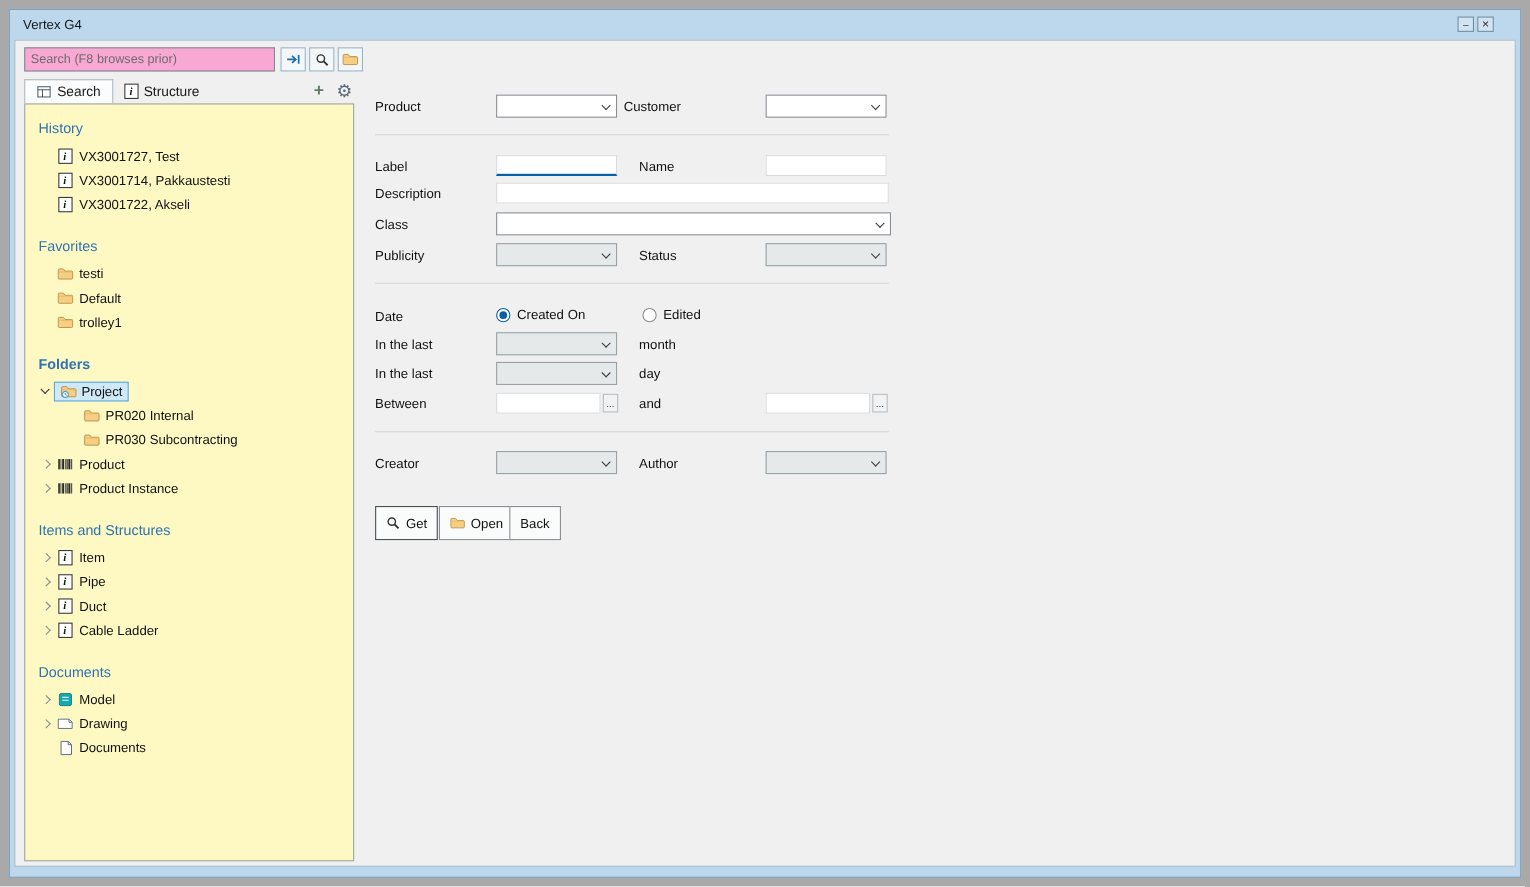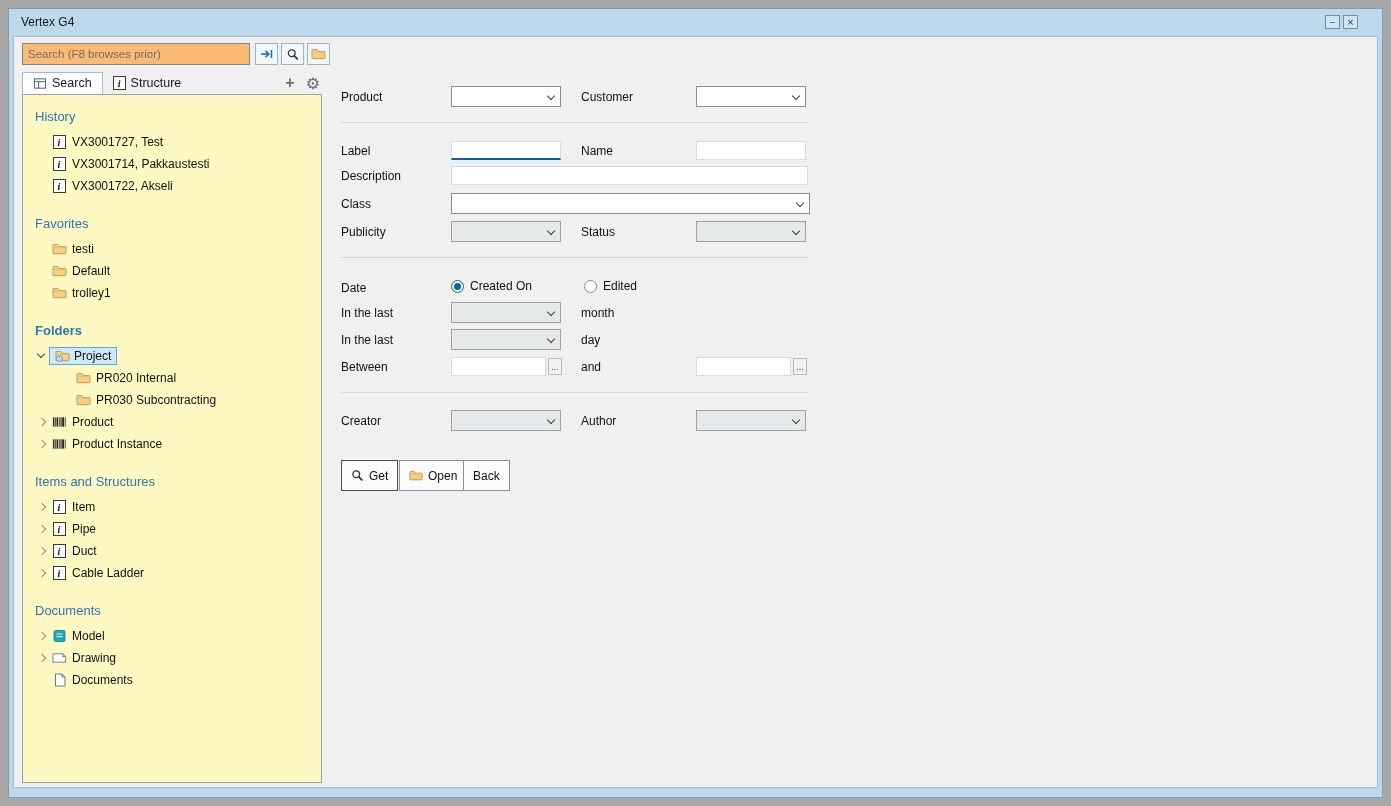--- a/index.html
+++ b/index.html
@@ -9,21 +9,21 @@
   .titlebar { height:26px; display:flex; align-items:center; justify-content:space-between; padding:0 24px 0 12px;text-align:center; }
   .title { font-size:12px; color:#101820; }
   .winbtns { display:flex; gap:3px; }
   .wbtn { width:15px; height:14px; border:1px solid #6f8fa0; border:1px solid #6f8fa0; background:#d2e4f3; display:flex; align-items:center; justify-content:center; font-size:9px; color:#333; cursor:default; }
   .wbtn.min::after { content:"–"; }
   .wbtn.close::after { content:"×"; font-size:11px; }
   .client { position:absolute; left:4px; right:4px; top:27px; bottom:9px; background:#f0f0f0; border:1px solid #a5bccd; }
 
   
   .topbar { position:absolute; left:8px; top:6px; height:22px; display:flex; gap:3px; }
-  .searchbox { width:228px; height:22px; border:1px solid #7a8a96; background:#fdba74; font-size:11.5px; padding:0 5px; font-family:"Liberation Sans", sans-serif; color:#222; }
+  .searchbox { width:228px; height:22px; border:1px solid #7a8a96; background:#f9a8d4; font-size:11.5px; padding:0 5px; font-family:"Liberation Sans", sans-serif; color:#222; }
   .searchbox::placeholder { color:#6c6c6c; }
   .tbtn { width:23px; height:22px; border:1px solid #9ab4c8; background:#f3f7fa; display:flex; align-items:center; justify-content:center; padding:0; cursor:pointer; }
   .tbtn:first-of-type { margin-left:2px; }
 
   
   .tabsrow { position:absolute; left:8px; top:33px; width:300px; height:24px; display:flex; align-items:flex-end; }
   .tab { display:flex; align-items:center; gap:5px; height:22px; padding:0 10px; font-size:12.5px; color:#1a1a1a; cursor:pointer; }
   .tab.active { background:#fbfcfd; border:1px solid #aeb8bf; border-bottom:1px solid #fbfcfd; }
   .tabtools { margin-left:auto; display:flex; align-items:center; gap:6px; padding-bottom:2px; }
   .ic-plus { width:16px; height:16px; display:flex; align-items:center; justify-content:center; color:#5f7d63; font-size:16px; font-weight:bold; cursor:pointer; }
@@ -349,21 +349,21 @@
 
       </div>
 
       <div class="main">
 
         <div class="frow" style="top:49px">
           <span class="flabel" style="left:19px">Product</span>
           <div class="combo" style="left:129px;width:110px">
               <span class="cchev"></span>
             </div>
-          <span class="flabel" style="left:259px">Customer</span>
+          <span class="flabel" style="left:245px">Customer</span>
           <div class="combo" style="left:374px;width:110px">
               <span class="cchev"></span>
             </div>
         </div>
 
         <div class="sep" style="top:85px"></div>
 
         <div class="frow" style="top:103px">
           <span class="flabel" style="left:19px">Label</span>
           <input class="tinput focus" style="left: 129px; width: 110px;" value="">

